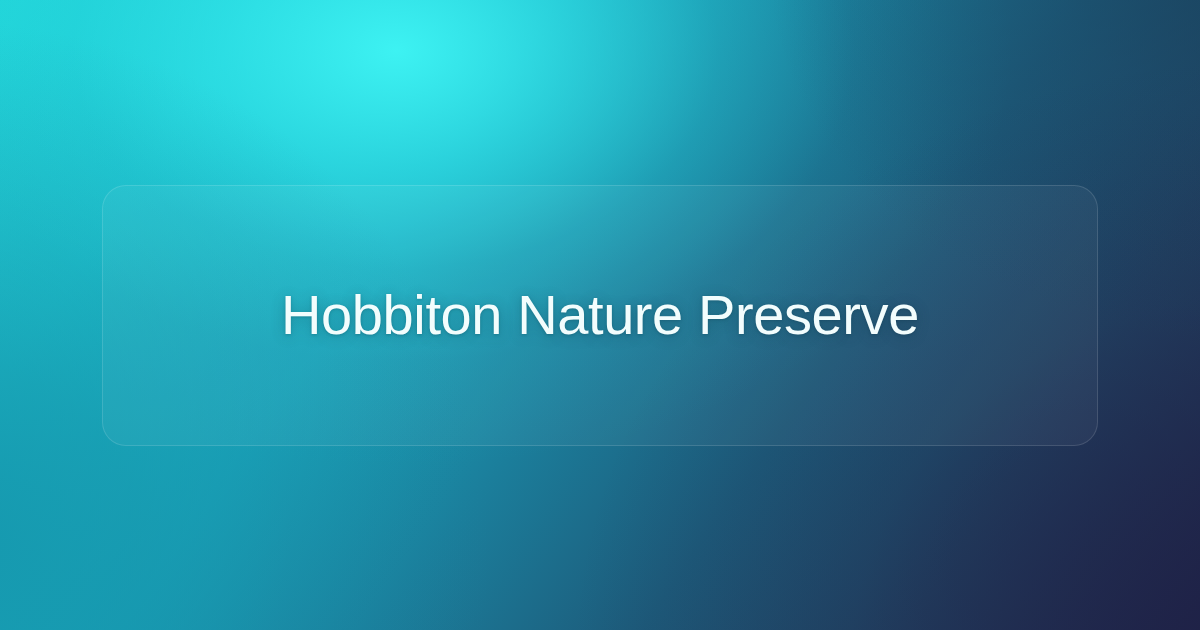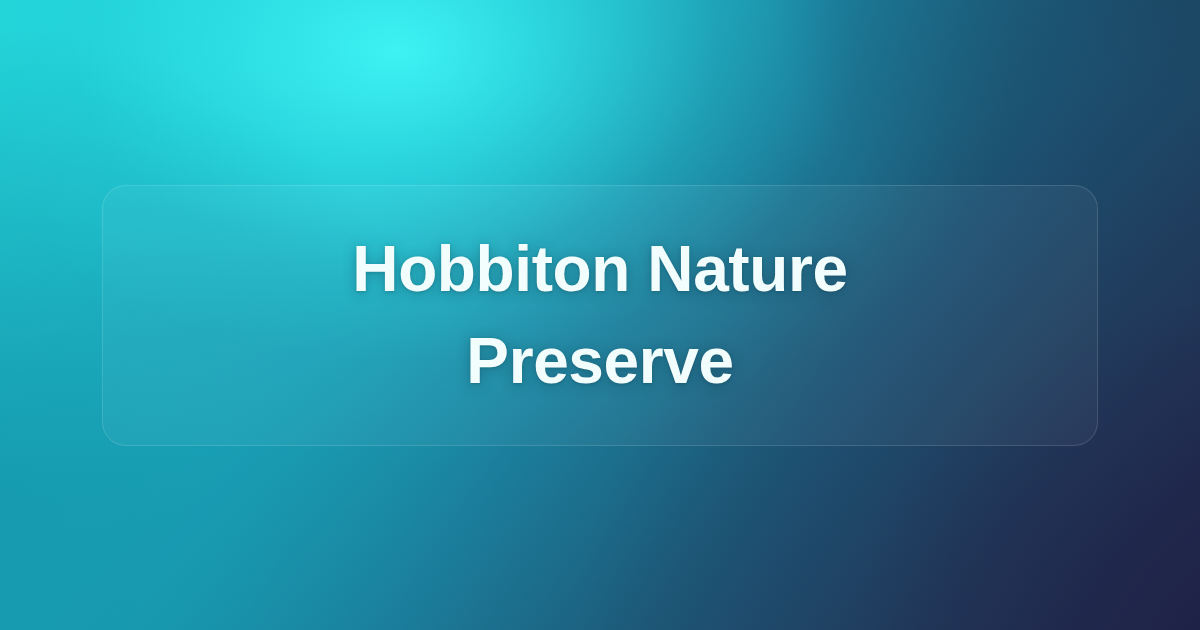--- a/index.html
+++ b/index.html
@@ -108,22 +108,22 @@
     background: rgba(255, 255, 255, 0.045);
     border: 1px solid rgba(255, 255, 255, 0.13);
     display: flex;
     align-items: center;
     justify-content: center;
     padding: 0 60px;
   }
 
   .title-text {
     font-family: "Liberation Sans", sans-serif;
-    font-size: 64px;
-    font-weight: 700;
+    font-size: 56px;
+    font-weight: 400;
     line-height: 92px;
     letter-spacing: -0.4px;
     text-align: center;
     color: #f2fdfd;
     text-shadow: 0 2px 14px rgba(10, 48, 62, 0.30),
                  0 1px 3px rgba(10, 40, 55, 0.22);
     max-width: 660px;
     white-space: normal;
   }
 </style>

